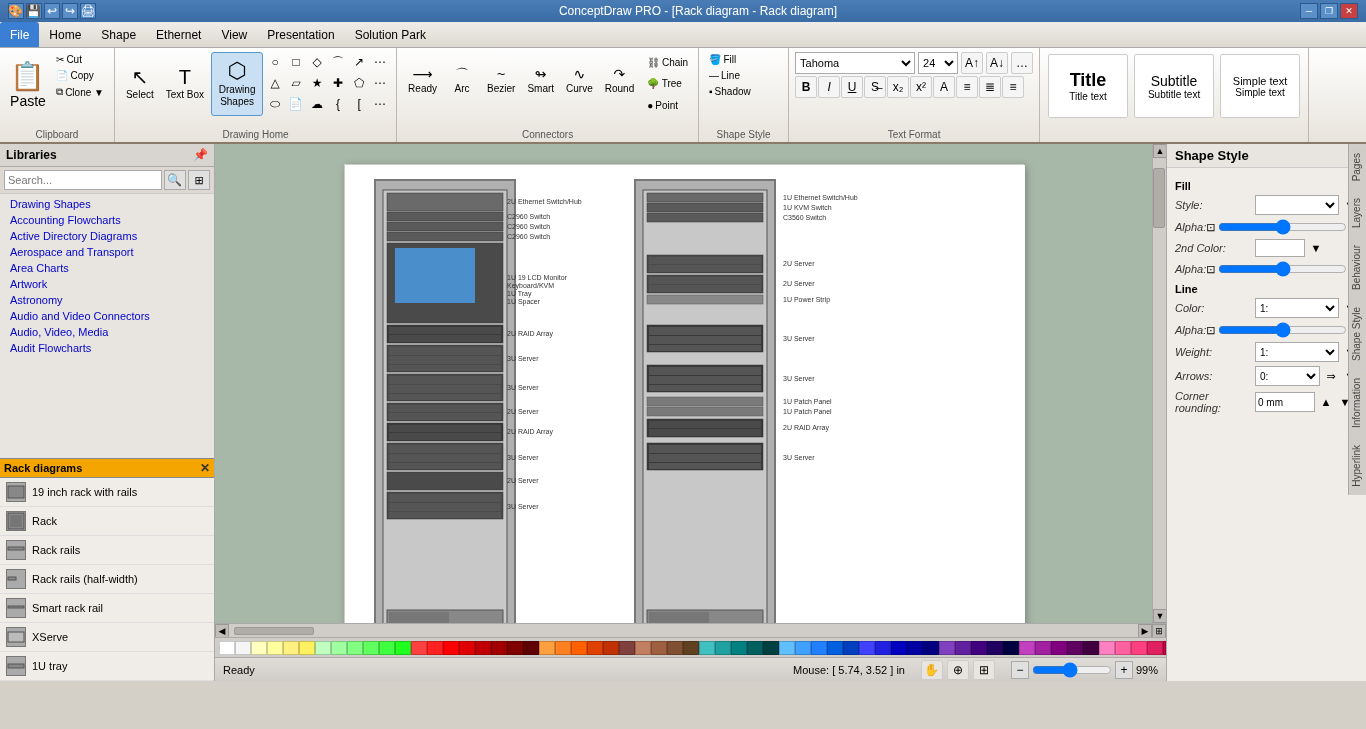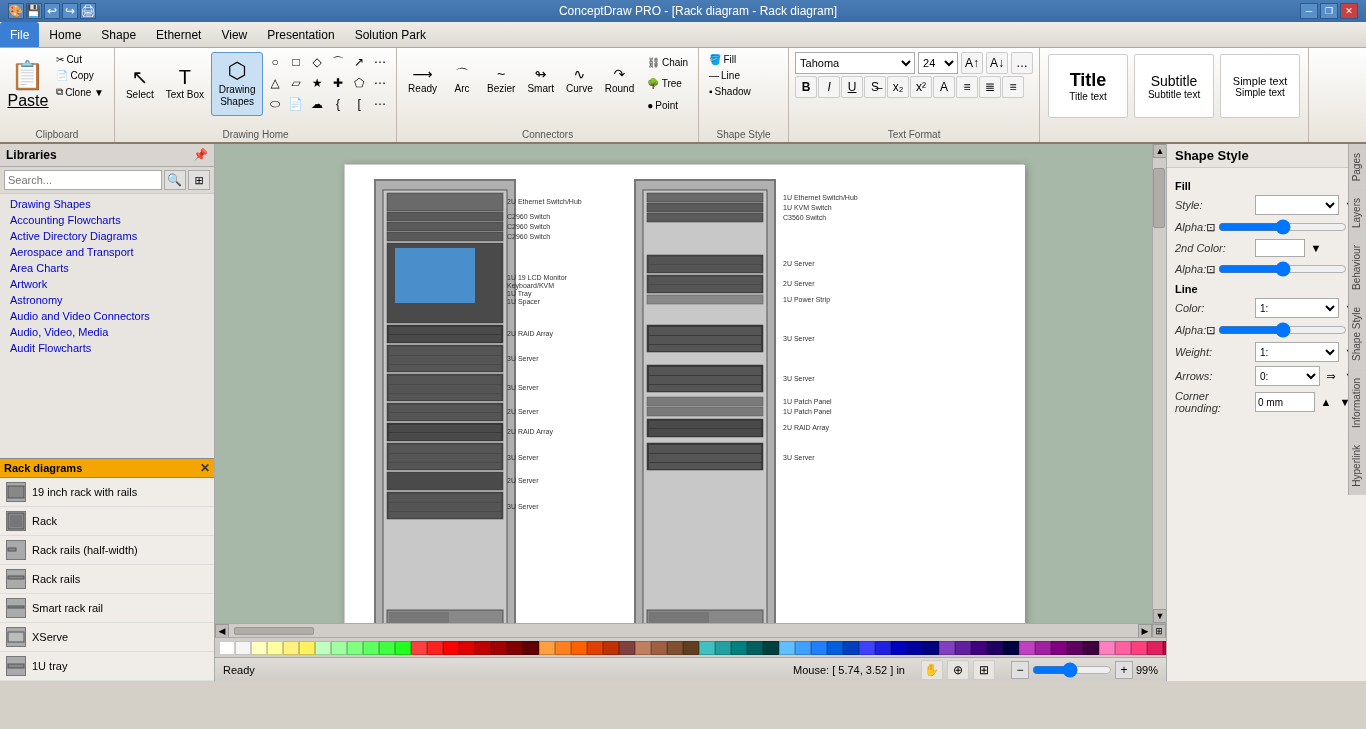--- a/index.html
+++ b/index.html
@@ -107,21 +107,21 @@
       font-size: 10px;
     }
 
     
     .clipboard-group .ribbon-group-content { gap: 2px; }
     .paste-btn {
       display: flex; flex-direction: column; align-items: center; justify-content: center;
       width: 44px; height: 64px; cursor: pointer; border: 1px solid transparent; border-radius: 3px;
     }
     .paste-btn .paste-icon { font-size: 28px; }
-    .paste-btn .paste-label { font-size: 16px; text-decoration: underline; }
+    .paste-btn .paste-label { font-size: 14px; }
     .small-btns { display: flex; flex-direction: column; gap: 1px; justify-content: center; }
     .style-section-title { font-size: 11px; font-weight: bold; margin: 6px 0 3px; }
     .style-row { display: flex; align-items: center; margin-bottom: 4px; font-size: 11px; }
     .style-label { width: 80px; color: #333; font-style: italic; }
     .style-control { flex: 1; display: flex; align-items: center; gap: 3px; }
     .style-select { height: 20px; border: 1px solid #aaa; background: white; font-size: 10px; flex: 1; }
     .style-slider { flex: 1; height: 14px; }
     .style-color-box { width: 50px; height: 18px; border: 1px solid #aaa; background: white; }
     .style-icon { width: 16px; height: 16px; display: flex; align-items: center; justify-content: center; cursor: pointer; }
     .corner-input { width: 60px; height: 20px; border: 1px solid #aaa; background: white; font-size: 10px; padding: 0 2px; }
@@ -558,32 +558,32 @@
           <svg width="18" height="18">
               <rect x="1" y="1" width="16" height="16" fill="#888" stroke="#555"></rect>
               <rect x="3" y="3" width="12" height="12" fill="#777"></rect>
             </svg>
         </div>
         <span>Rack</span>
       </div>
       <div class="rack-item">
         <div class="rack-item-icon">
           <svg width="18" height="18">
-              <rect x="1" y="7" width="8" height="3" fill="#888" stroke="#555"></rect>
+              <rect x="1" y="6" width="16" height="3" fill="#888" stroke="#555"></rect>
             </svg>
         </div>
-        <span>Rack rails (half-width)</span>
+        <span>Rack rails</span>
       </div>
       <div class="rack-item">
         <div class="rack-item-icon">
           <svg width="18" height="18">
-              <rect x="1" y="6" width="16" height="3" fill="#888" stroke="#555"></rect>
+              <rect x="1" y="7" width="8" height="3" fill="#888" stroke="#555"></rect>
             </svg>
         </div>
-        <span>Rack rails</span>
+        <span>Rack rails (half-width)</span>
       </div>
       <div class="rack-item">
         <div class="rack-item-icon">
           <svg width="18" height="18">
               <rect x="1" y="7" width="16" height="2" fill="#888" stroke="#555"></rect>
             </svg>
         </div>
         <span>Smart rack rail</span>
       </div>
       <div class="rack-item">

